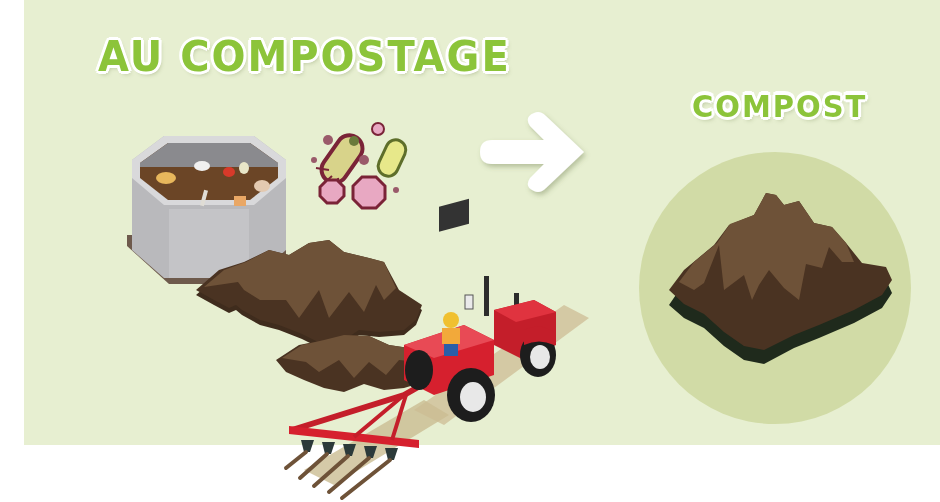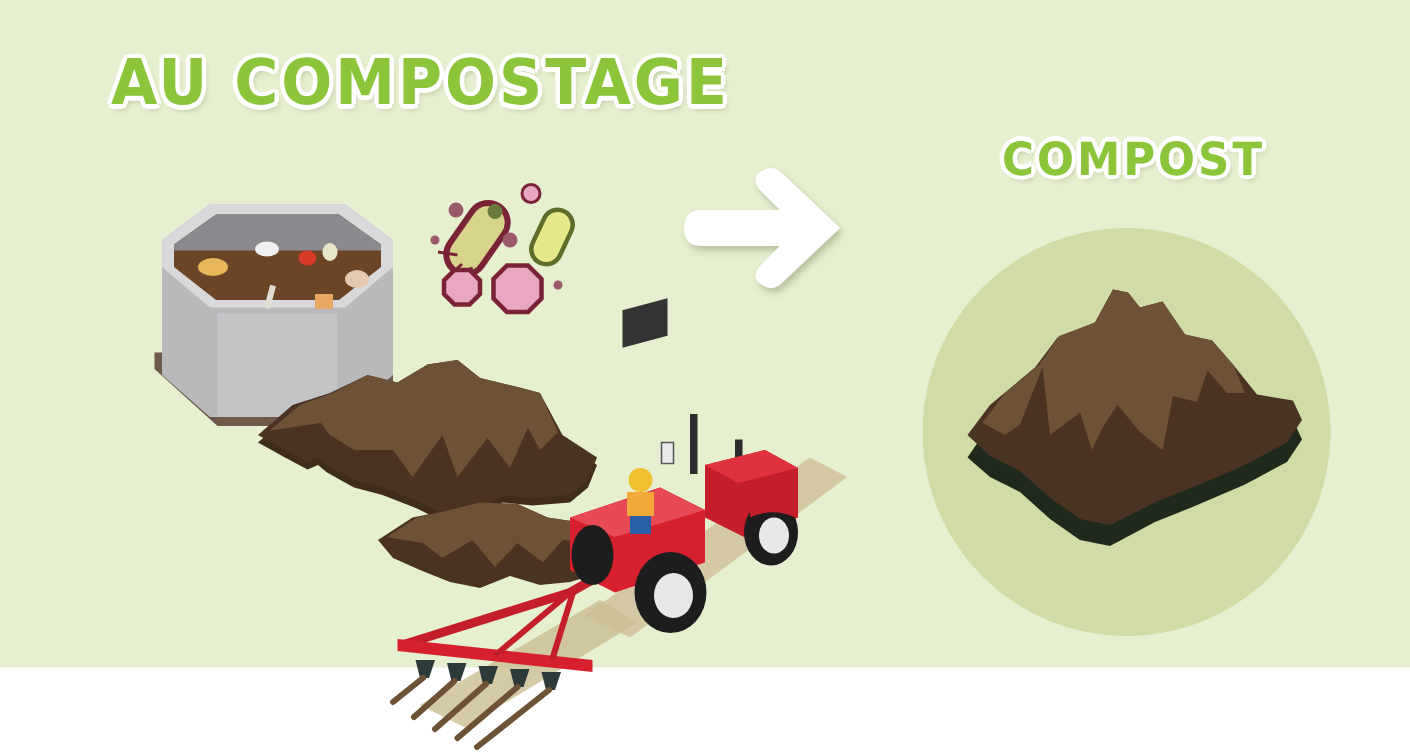--- a/index.html
+++ b/index.html
@@ -1,17 +1,17 @@
 <!DOCTYPE html>
 <html><head>
 <meta charset="utf-8">
 <style>
   html, body { margin: 0; padding: 0; }
   body { width: 940px; height: 502px; overflow: hidden; background: #ffffff; font-family: "DejaVu Sans", sans-serif; }
-  .stage { position: relative; width: 768px; height: 502px; }
+  .stage { position: relative; width: 768px; height: 502px; margin-left: 24px; }
   .bg-band { position: absolute; left: 0; top: 0; width: 940px; height: 445px; background: #e7efd1; }
   .title {
     position: absolute; margin: 0;
     font-family: "DejaVu Sans", sans-serif; font-weight: 900; letter-spacing: 2px;
     color: #8cc43a;
     -webkit-text-stroke: 0px;
     text-shadow:
       3px 0 0 #fff, -3px 0 0 #fff, 0 3px 0 #fff, 0 -3px 0 #fff,
       2px 2px 0 #fff, -2px -2px 0 #fff, 2px -2px 0 #fff, -2px 2px 0 #fff,
       2px 3px 4px rgba(90,110,50,0.35);

